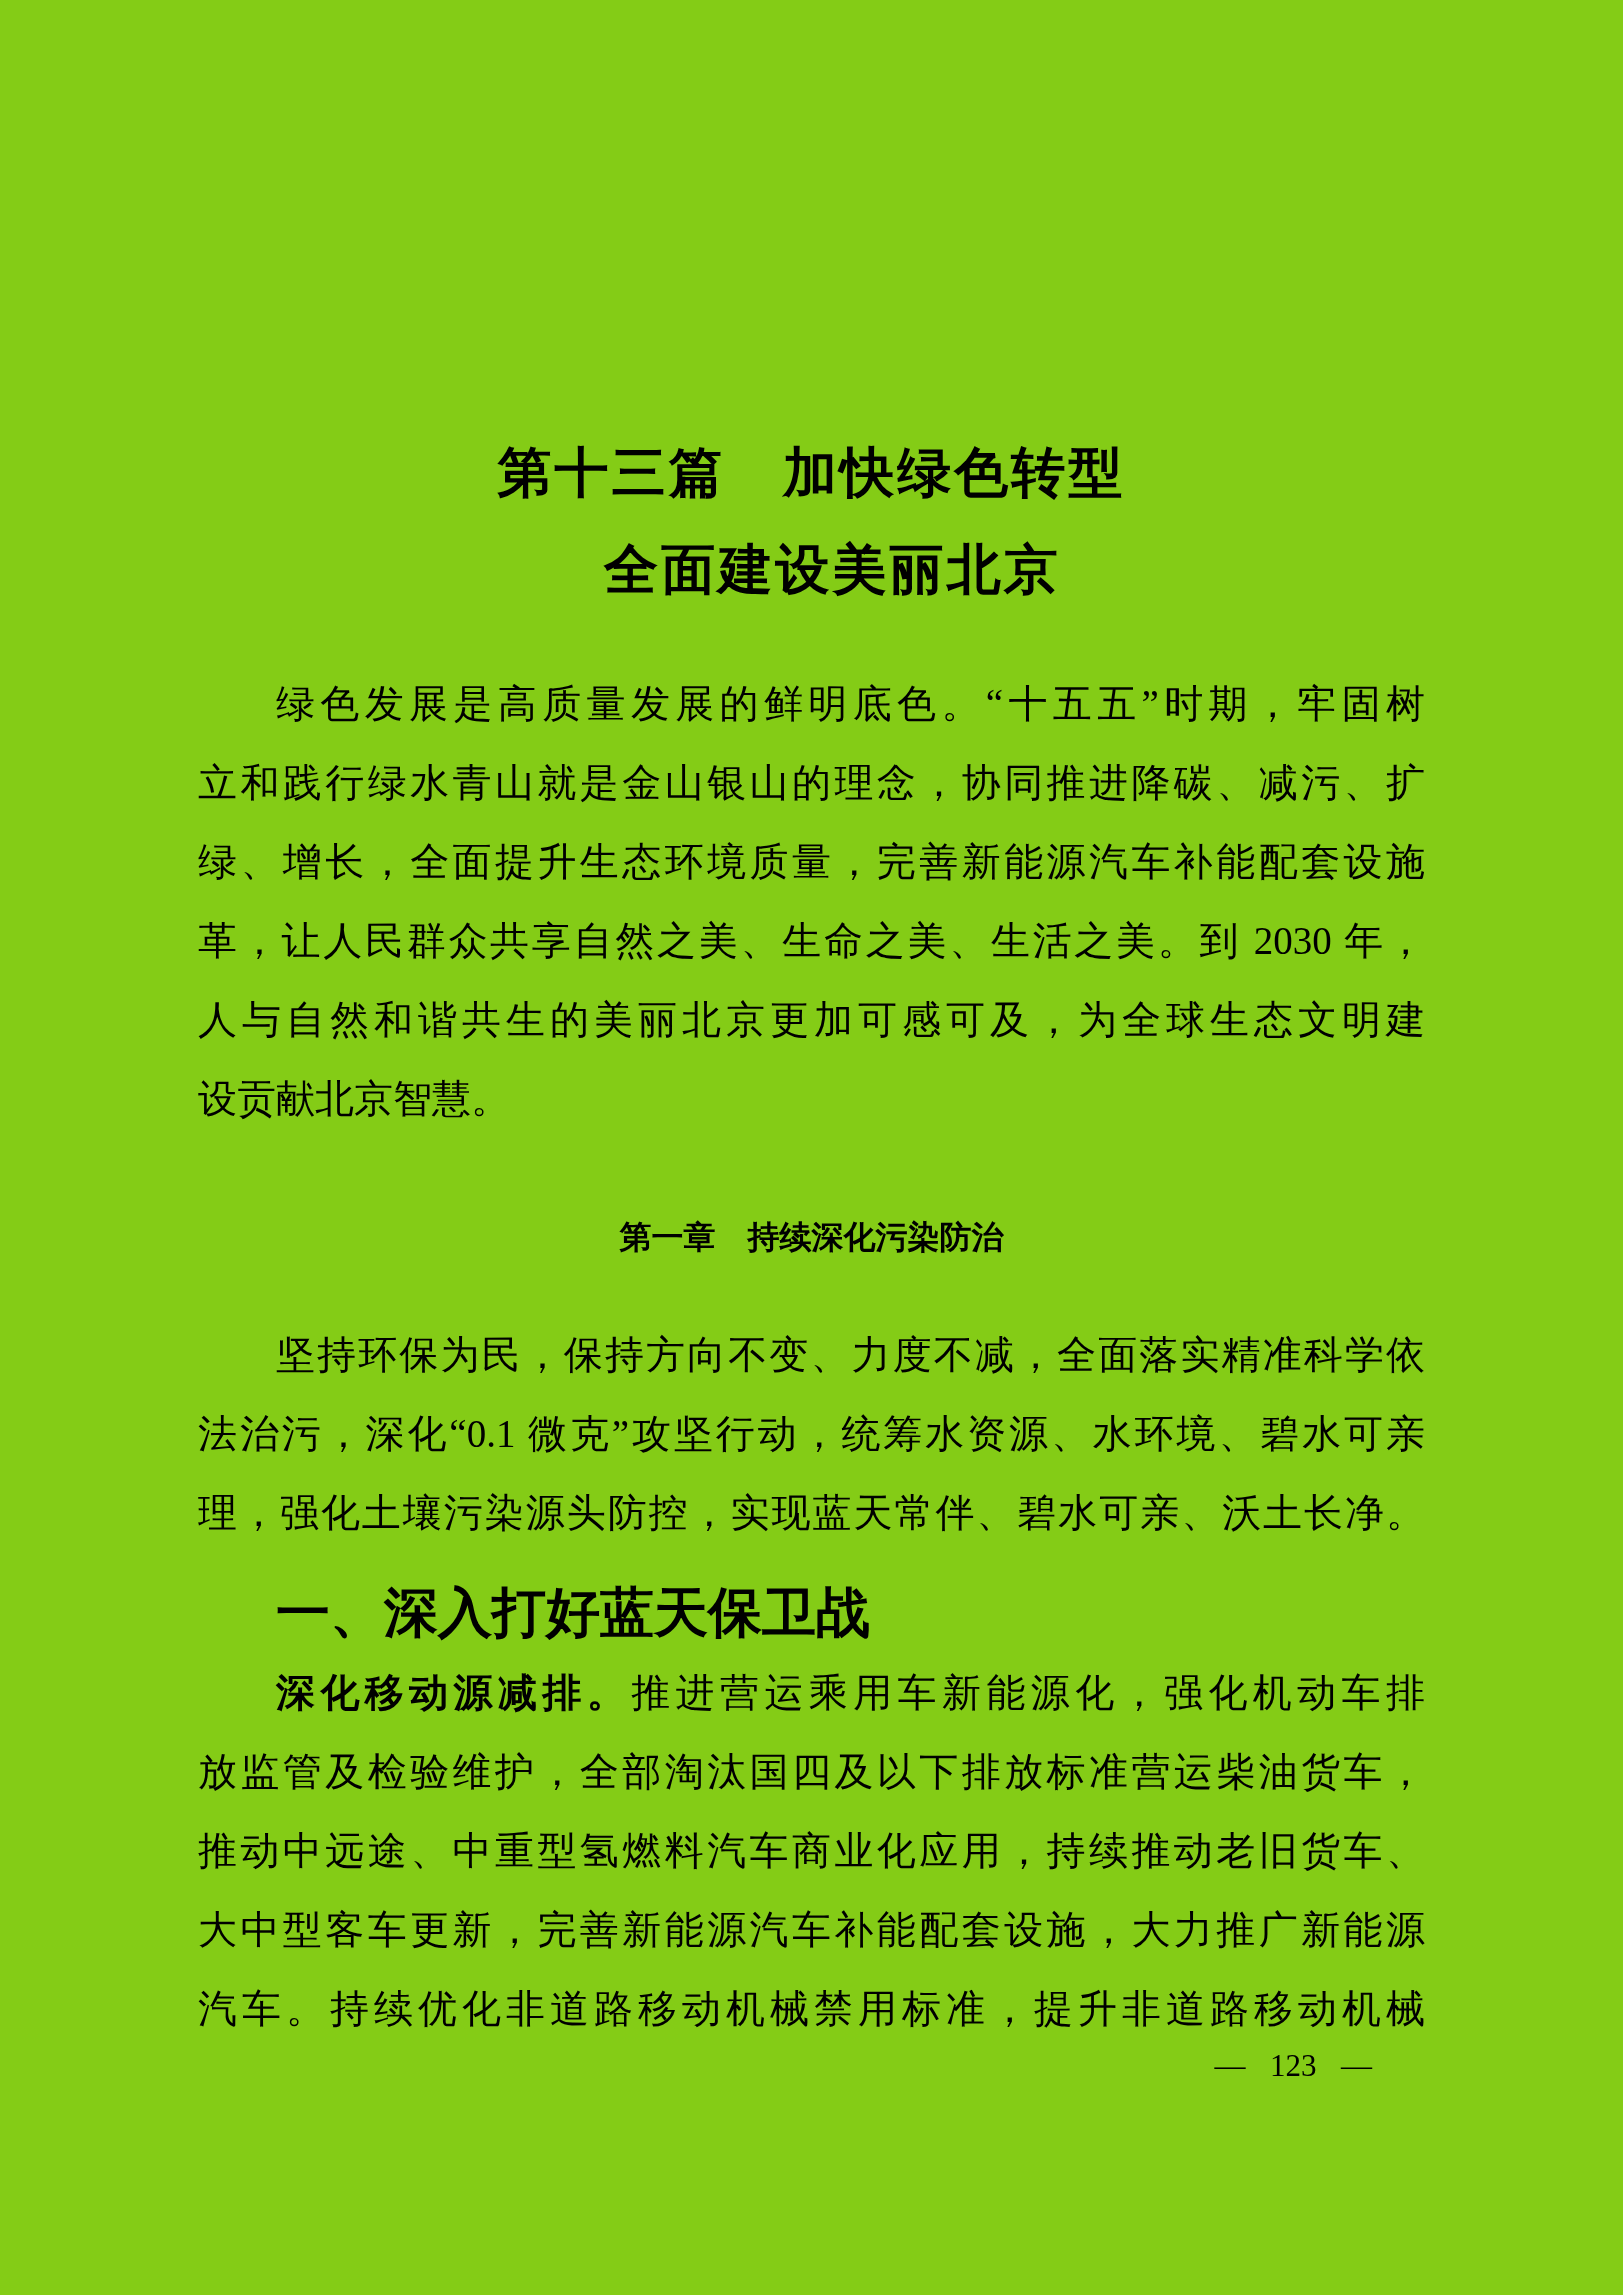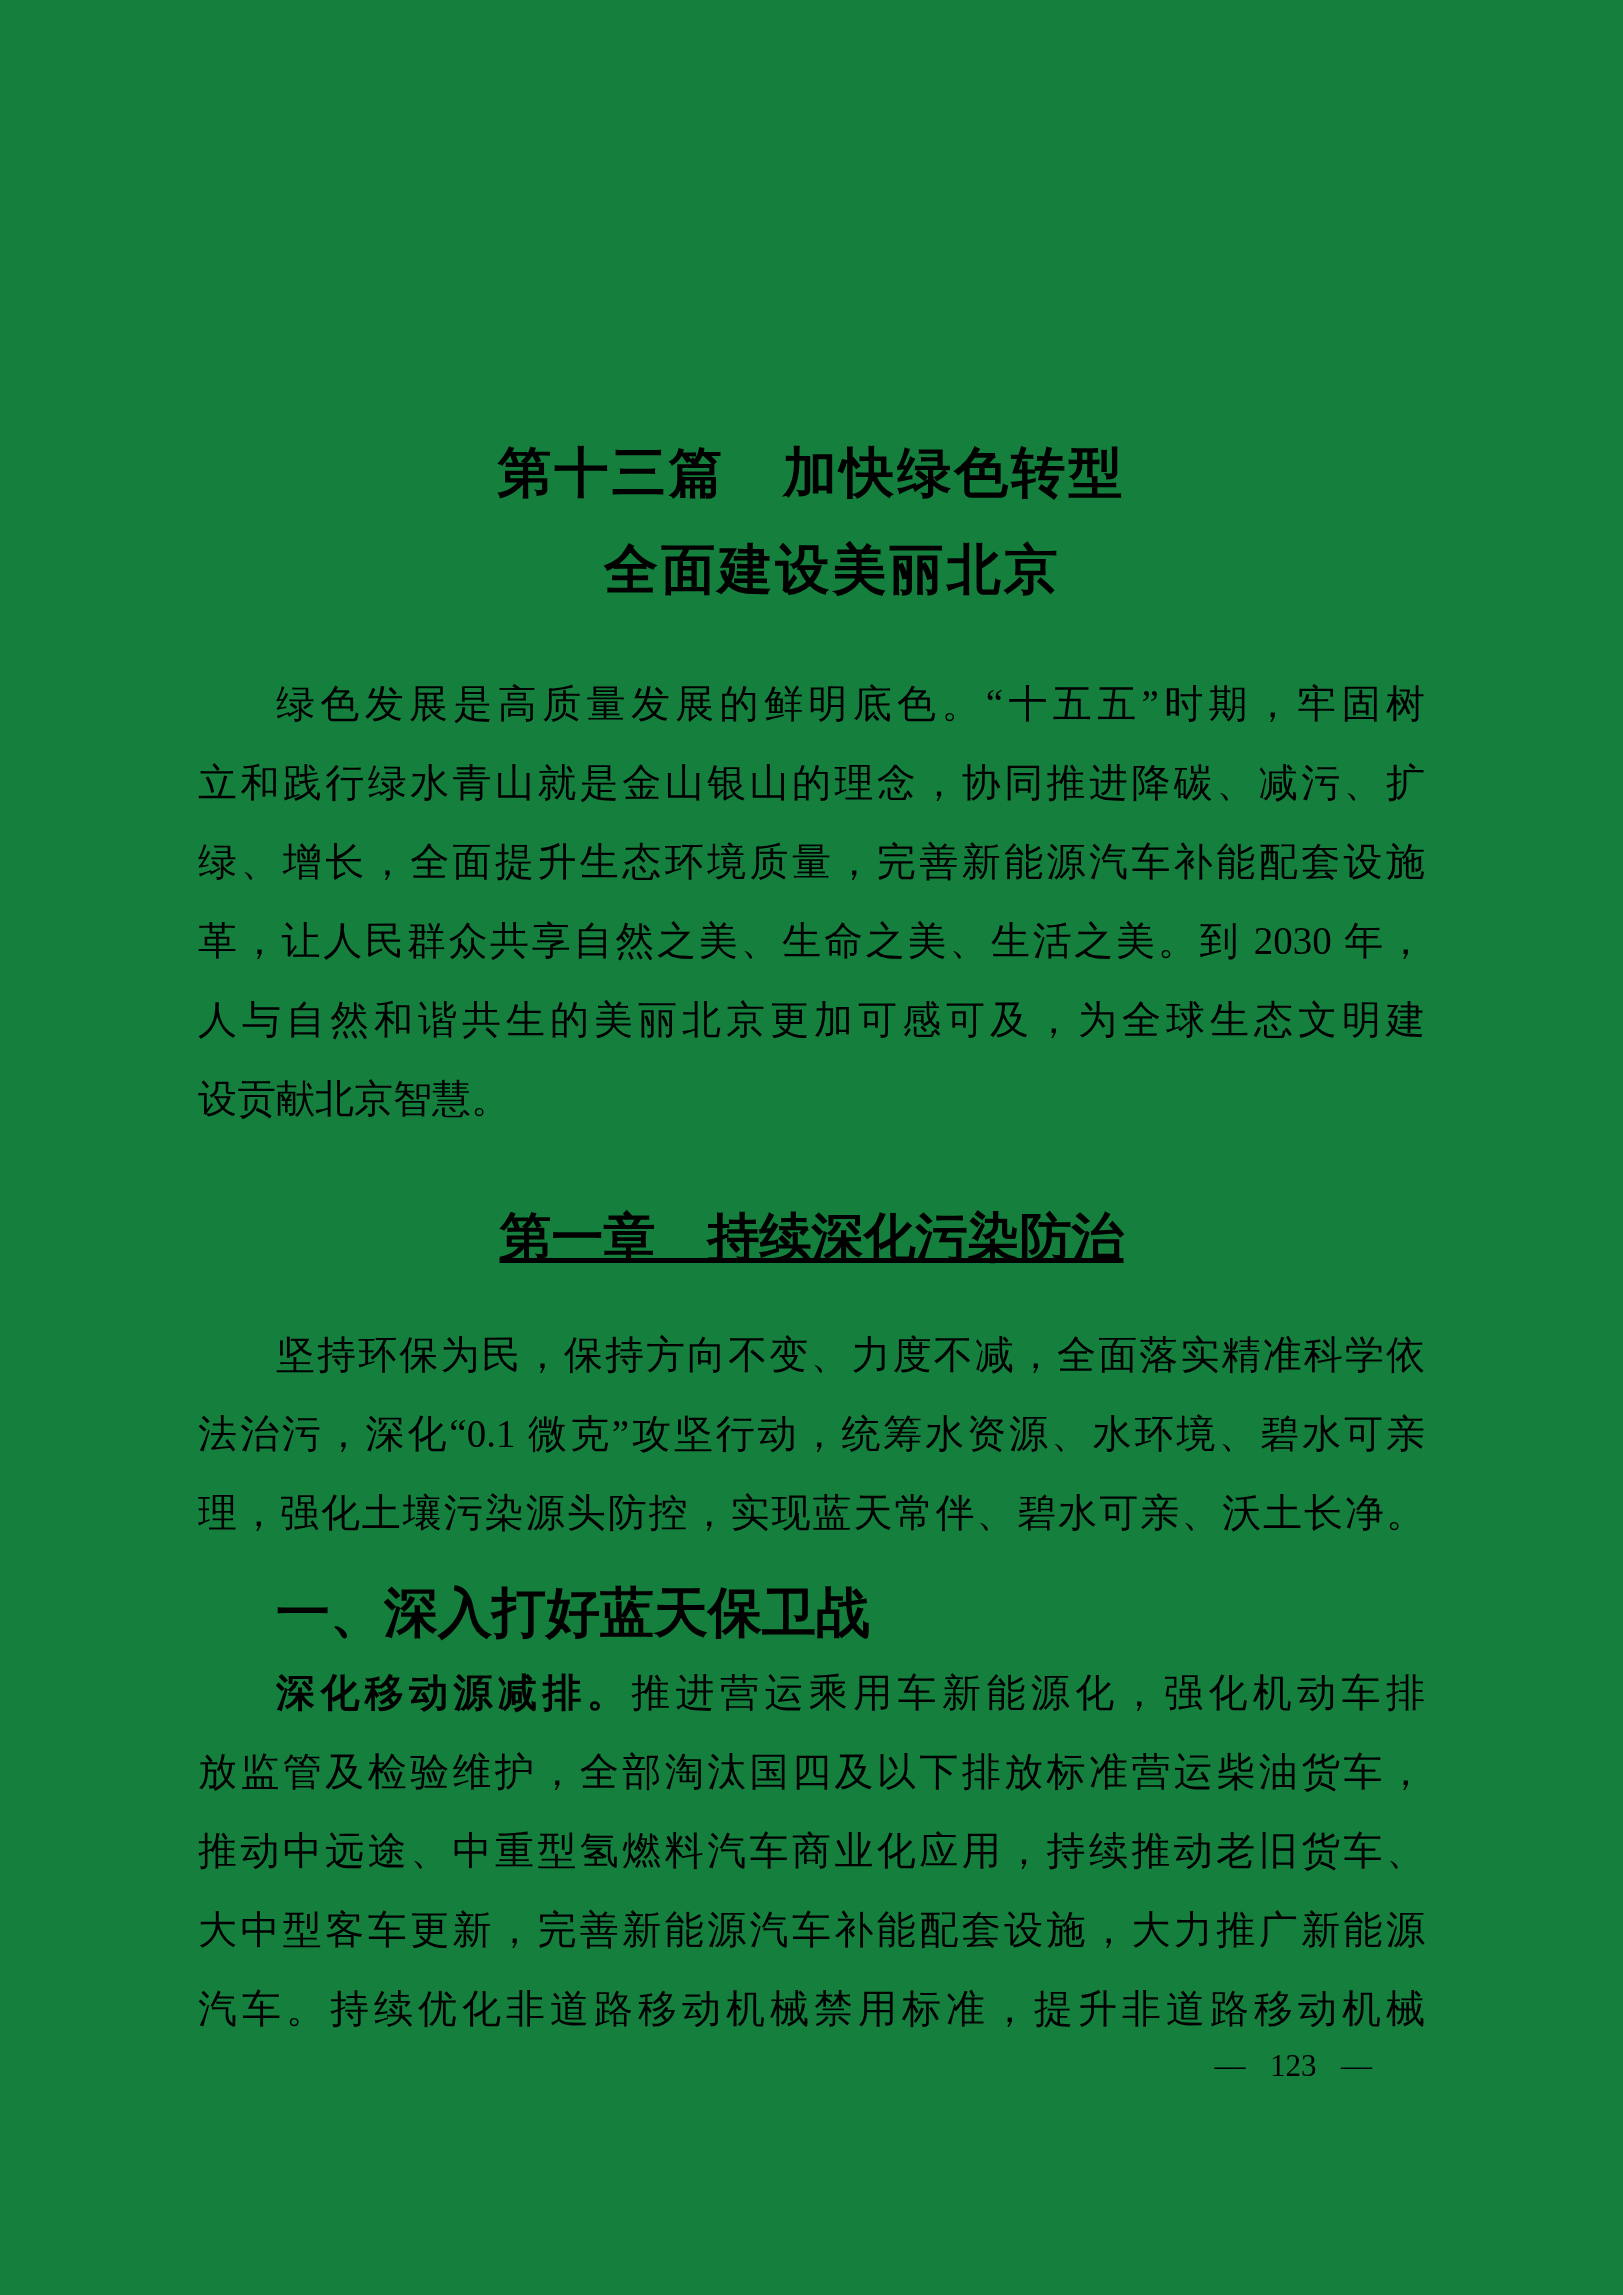--- a/index.html
+++ b/index.html
@@ -1,21 +1,21 @@
 <!DOCTYPE html>
 <html style="font-size:8.2px"><head>
 <meta charset="utf-8">
 <style>
   * { margin: 0; padding: 0; box-sizing: border-box; }
   html, body { background: #ffffff; }
   .page {
     position: relative;
     width: 1623px;
     height: 2295px;
-    background: #15803d;
+    background: #84cc16;
     overflow: hidden;
     color: #000000;
   }
 
   
   .title-block {
     position: absolute;
     top: 432px;
     left: 0;
     width: 100%;
@@ -53,23 +53,22 @@
 
   
   .chapter-heading {
     position: absolute;
     top: 1209px;
     left: 0;
     width: 100%;
     text-align: center;
     font-family: "Liberation Sans", sans-serif;
     font-weight: bold;
-    font-size: 52px;
+    font-size: 32px;
     line-height: 56px;
-    text-decoration: underline;
   }
 
   
   .sub-heading {
     position: absolute;
     top: 1587px;
     left: 198px;
     width: 1227px;
     font-family: "Liberation Sans", sans-serif;
     font-weight: bold;

